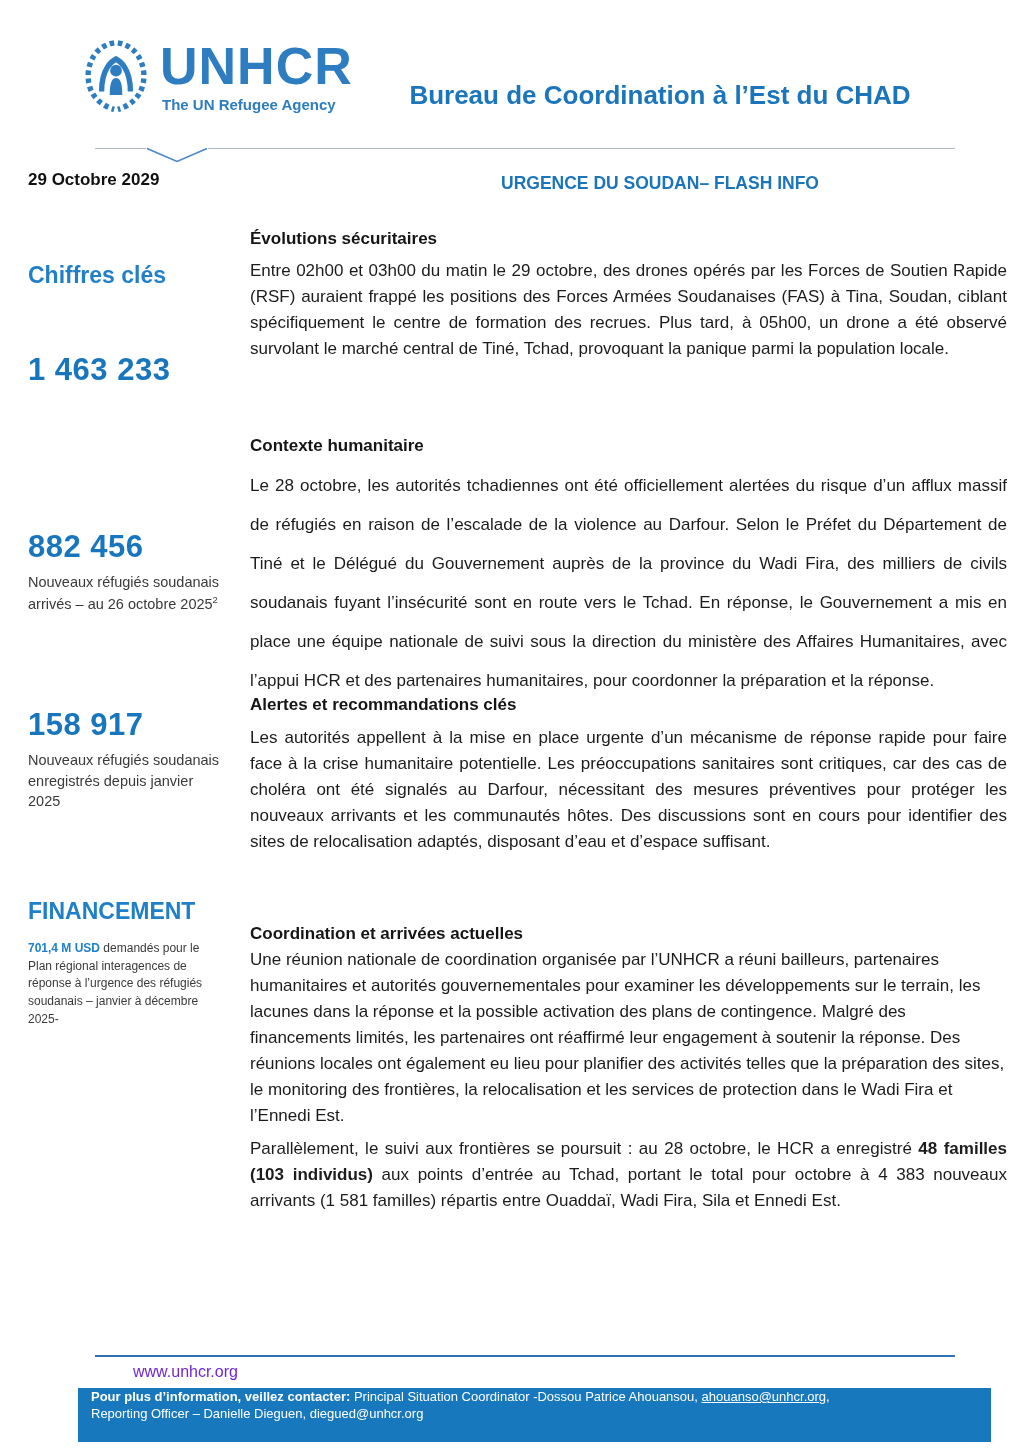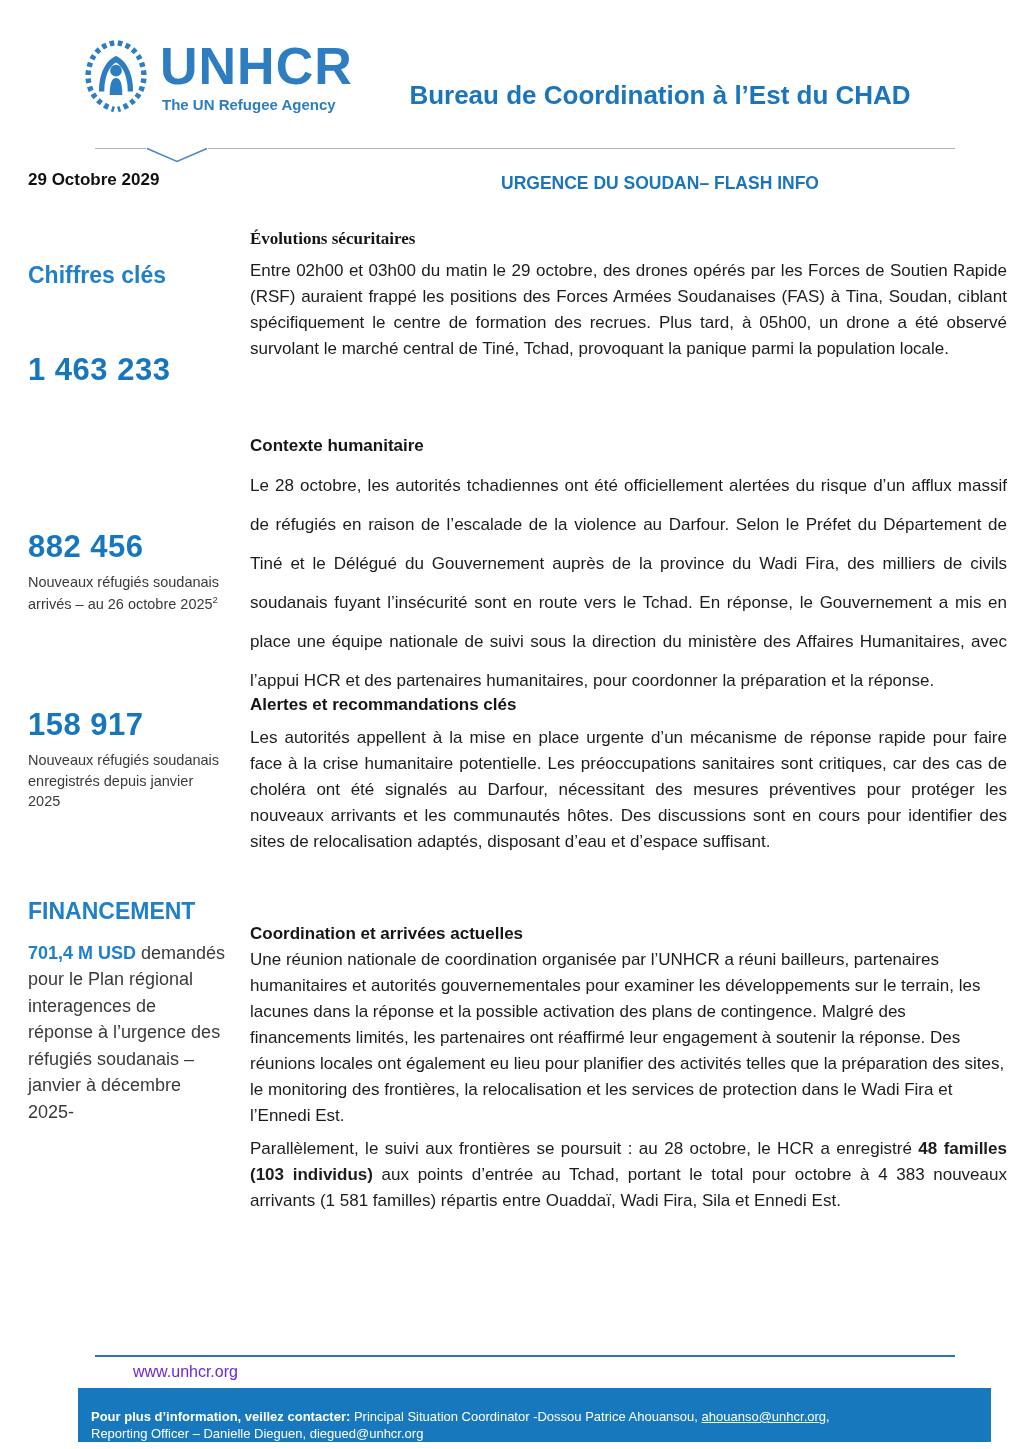--- a/index.html
+++ b/index.html
@@ -42,41 +42,41 @@
   
   .sidebar-heading { left:28px; top:262px; font-size:23px; font-weight:700; color:#1f80c9; }
   .stat { left:28px; width:195px; }
   .stat-1 { top:352px; }
   .stat-2 { top:529px; }
   .stat-3 { top:707px; }
   .stat-value { font-size:31px; font-weight:700; color:#1776be; letter-spacing:.5px; margin-bottom:7px; }
   .stat-caption { font-size:14.5px; line-height:1.42; color:#3a3a3a; }
   .stat-caption sup { font-size:9.5px; }
   .fin-heading { left:28px; top:898px; font-size:23px; font-weight:700; color:#1f80c9; }
-  .fin-text { left:28px; top:940px; width:198px; font-size:18px; line-height:1.47; color:#3a3a3a; }
+  .fin-text { left:28px; top:940px; width:198px; font-size:12px; line-height:1.47; color:#3a3a3a; }
   .fin-amount { font-weight:700; color:#1f80c9; }
 
   
   .section-h { left:250px; width:757px; font-size:17px; font-weight:700; color:#151515; }
   .section-p { left:250px; width:757px; font-size:17px; line-height:26px; color:#1c1c1c; text-align:justify; }
-  .h-1 { top:229px;font-family:Liberation Serif, serif; }  .p-1 { top:258px; }
+  .h-1 { top:229px; }  .p-1 { top:258px; }
   .h-2 { top:436px; }  .p-2 { top:466px; line-height:39px; }
   .h-3 { top:695px; }  .p-3 { top:725px; }
   .h-4 { top:924px; }  .p-4 { top:947px; text-align:left; }
   .p-5 { top:1136px; }
   .bold-inline { font-weight:700; }
 
   
   .footer-rule { left:95px; top:1355px; width:860px; height:2px; background:#2e74b5; }
   .website { left:133px; top:1363px; font-size:16px; color:#6d28d9; text-decoration:none; }
   .contact-banner {
     left:78px; top:1388px; width:913px; height:54px;
     background:#1878be; color:#ffffff;
     font-size:13px; line-height:17px;
-    padding:20px 13px;
+    padding:0 13px;
   }
   .contact-label { font-weight:700; }
   .contact-email-link { text-decoration:underline; cursor:pointer; }
 </style>
 </head>
 <body>
 
 <div class="page">
 
   <div class="abs emblem">

